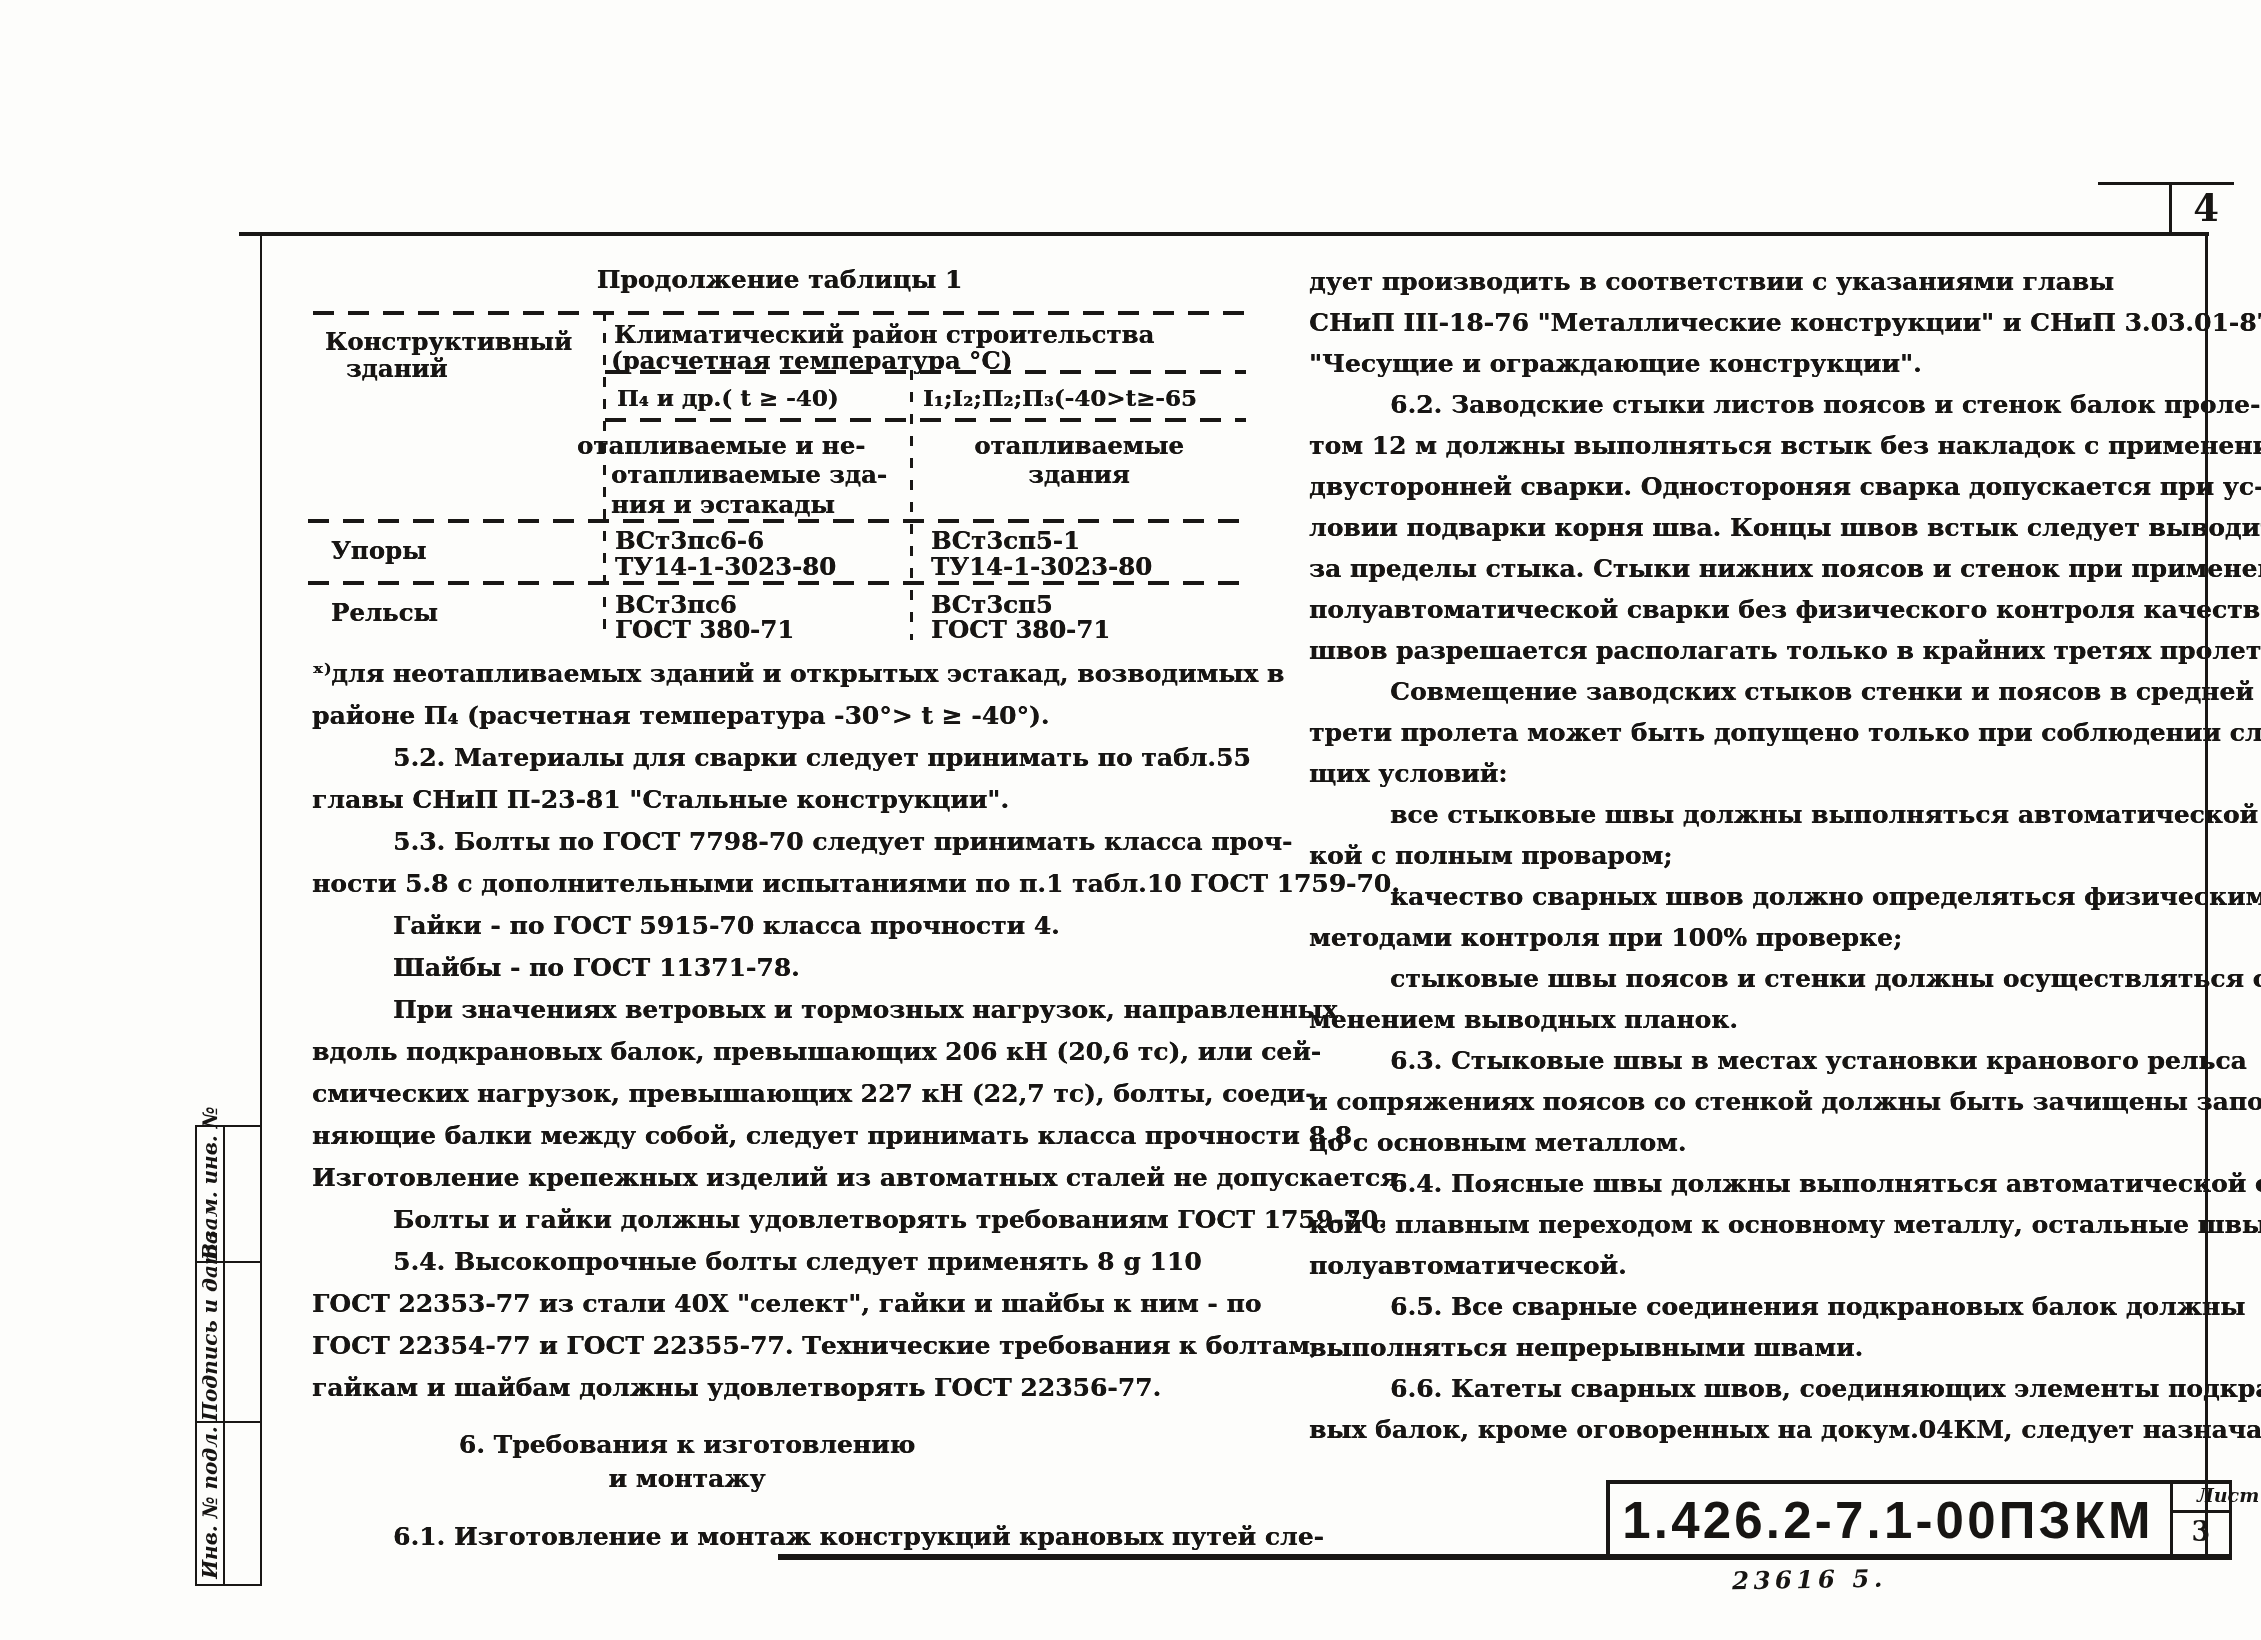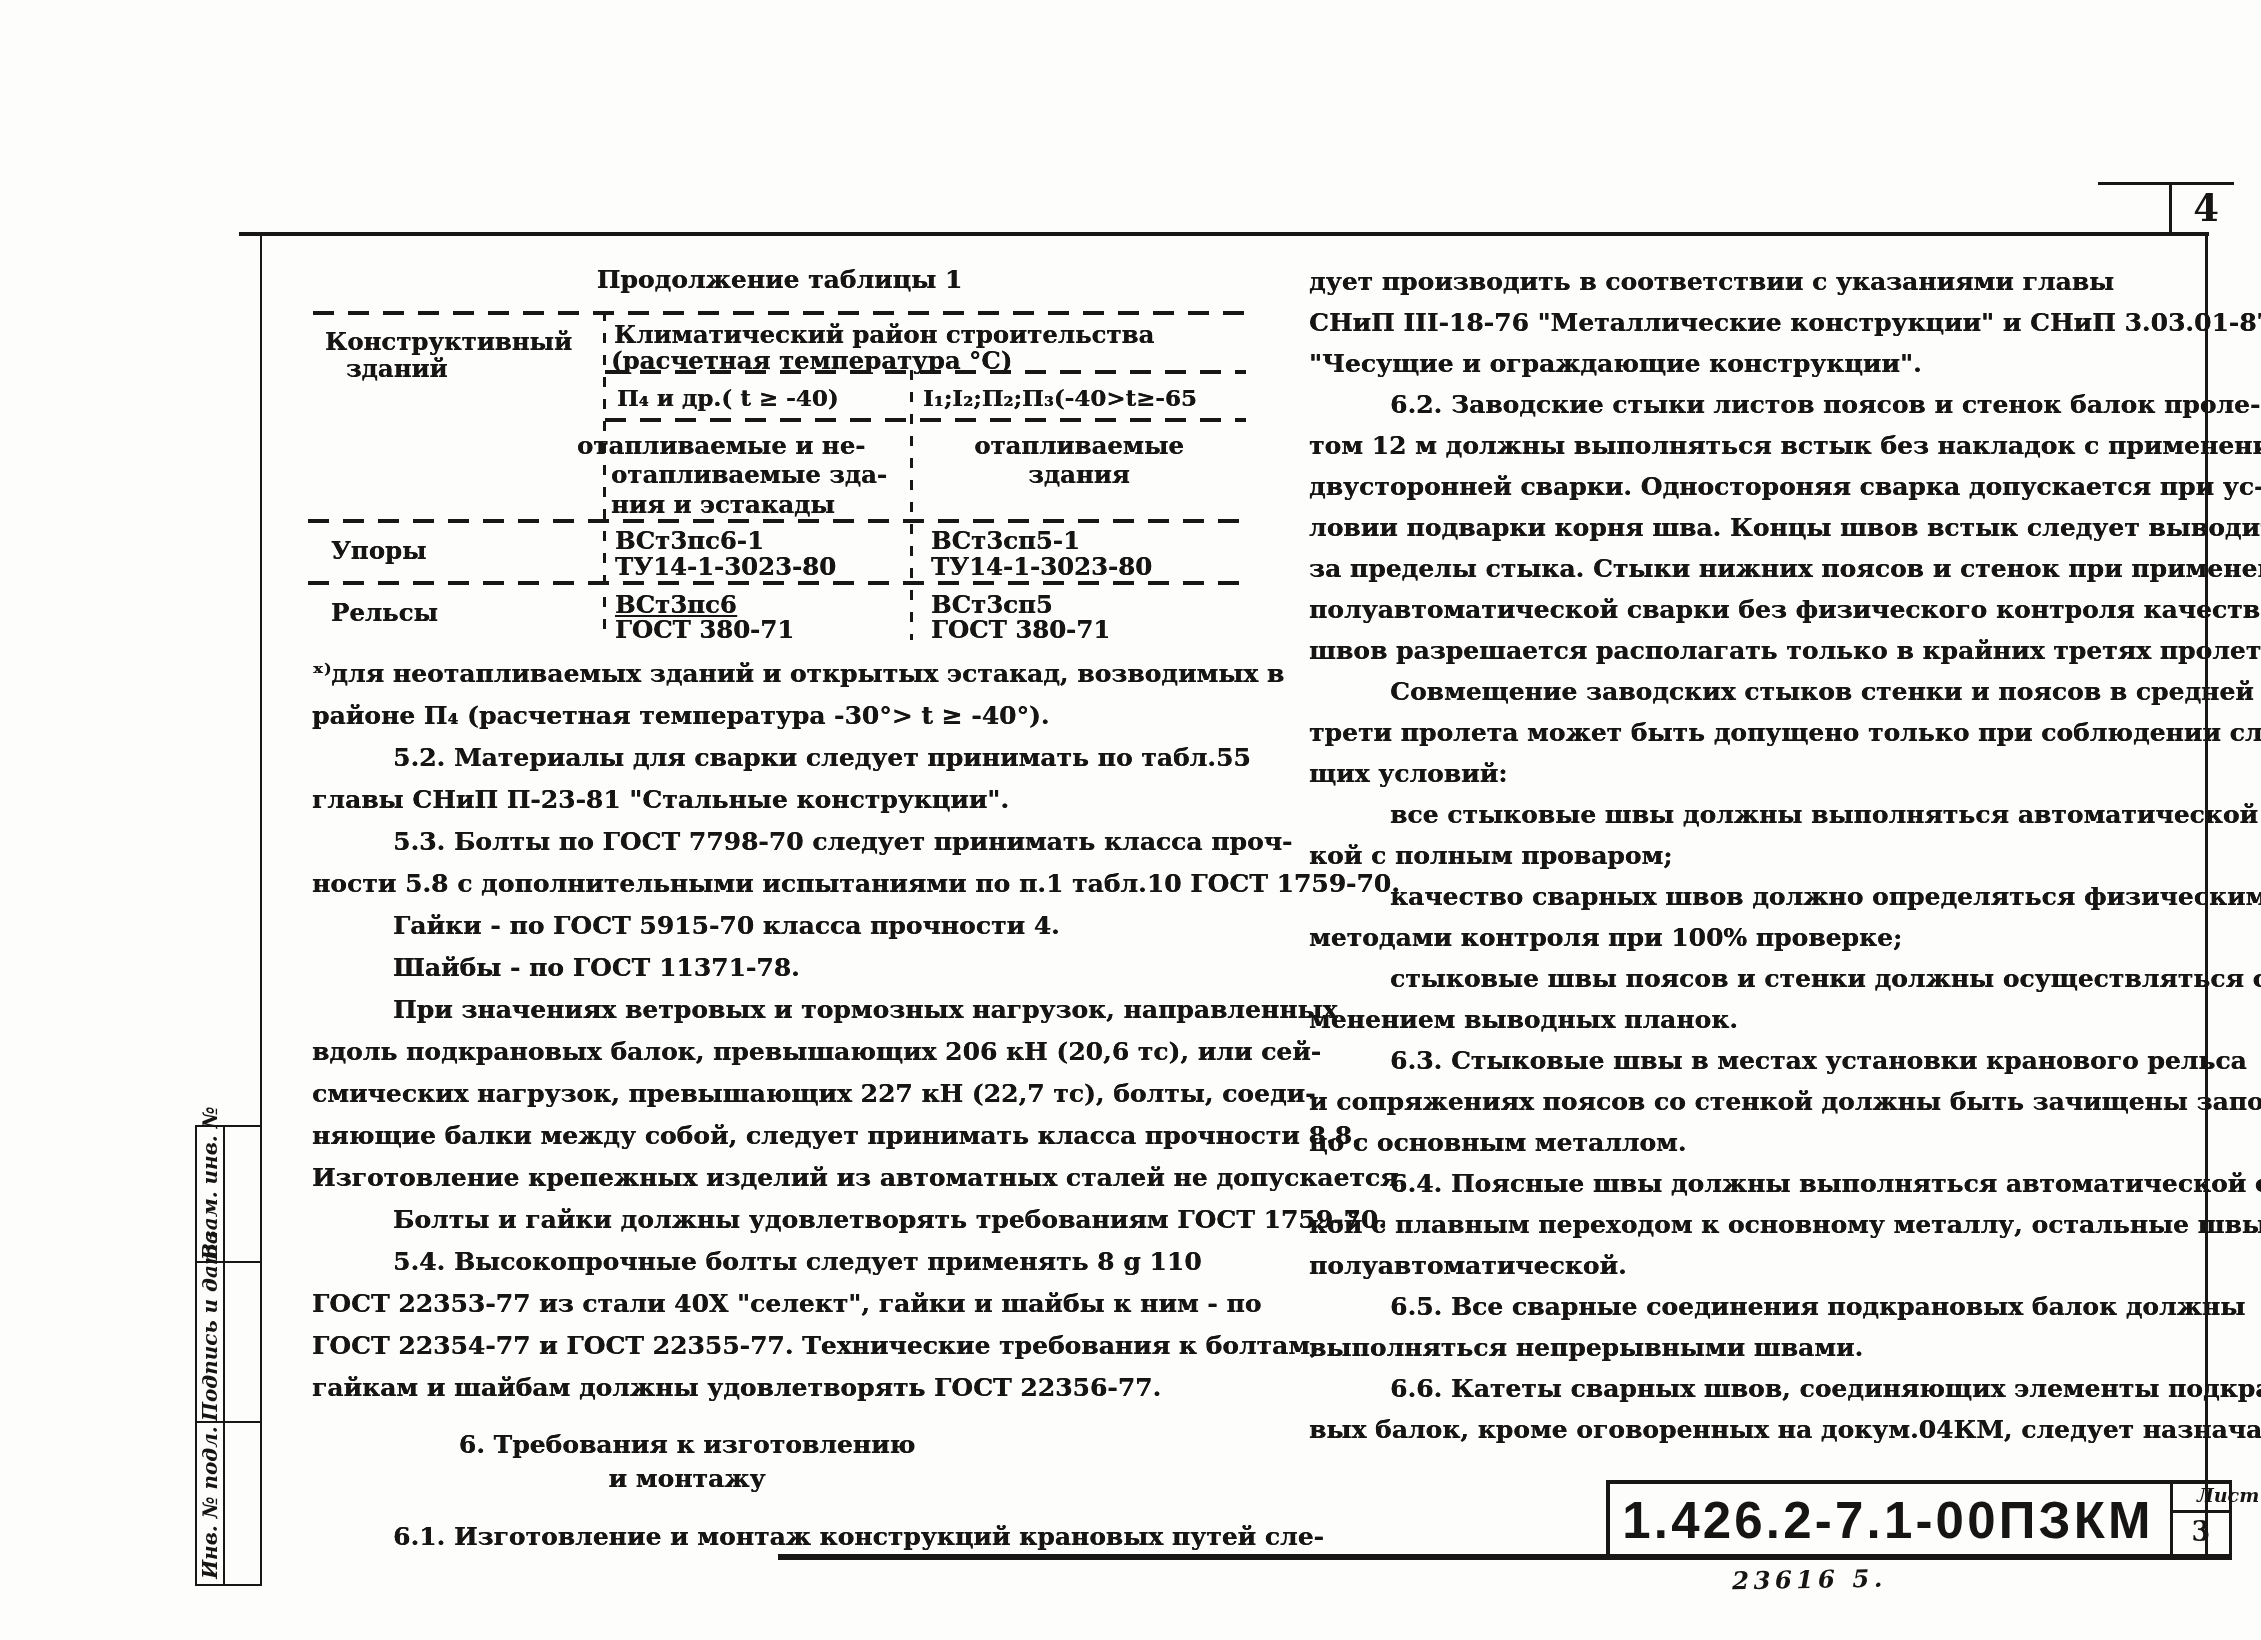--- a/index.html
+++ b/index.html
@@ -91,29 +91,29 @@
 
   <div class="tcell tw" style="left:577px;top:431px;">отапливаемые и не-</div>
   <div class="tcell tw" style="left:611px;top:460px;">отапливаемые зда-</div>
   <div class="tcell tw" style="left:611px;top:490px;">ния и эстакады</div>
   <div class="tcell tw" style="left:923px;top:431px;width:312px;text-align:center;">отапливаемые</div>
   <div class="tcell tw" style="left:923px;top:460px;width:312px;text-align:center;">здания</div>
 
   <div class="hdash" style="left:308px;top:519px;width:938px;"></div>
 
   <div class="tcell tw" style="left:331px;top:536px;">Упоры</div>
-  <div class="tcell tw" style="left:615px;top:526px;">ВСт3пс6-1</div>
+  <div class="tcell tw" style="left:615px;top:526px;">ВСт3пс6-6</div>
   <div class="tcell tw" style="left:615px;top:552px;">ТУ14-1-3023-80</div>
   <div class="tcell tw" style="left:931px;top:526px;">ВСт3сп5-1</div>
   <div class="tcell tw" style="left:931px;top:552px;">ТУ14-1-3023-80</div>
 
   <div class="hdash" style="left:308px;top:581px;width:938px;"></div>
 
   <div class="tcell tw" style="left:331px;top:598px;">Рельсы</div>
-  <div class="tcell tw" style="left:615px;top:590px;text-decoration:underline;">ВСт3пс6</div>
+  <div class="tcell tw" style="left:615px;top:590px;">ВСт3пс6</div>
   <div class="tcell tw" style="left:615px;top:615px;">ГОСТ 380-71</div>
   <div class="tcell tw" style="left:931px;top:590px;">ВСт3сп5</div>
   <div class="tcell tw" style="left:931px;top:615px;">ГОСТ 380-71</div>
 
   <div class="col" id="left-col" style="left:312px;top:653px;width:963px;">
 
   <span class="line flush">ˣ⁾для неотапливаемых зданий и открытых эстакад, возводимых в</span>
       <span class="line flush">районе П₄ (расчетная температура -30°&gt; t ≥ -40°).</span>
       <span class="line indent">5.2. Материалы для сварки следует принимать по табл.55</span>
       <span class="line flush">главы СНиП П-23-81 "Стальные конструкции".</span>

